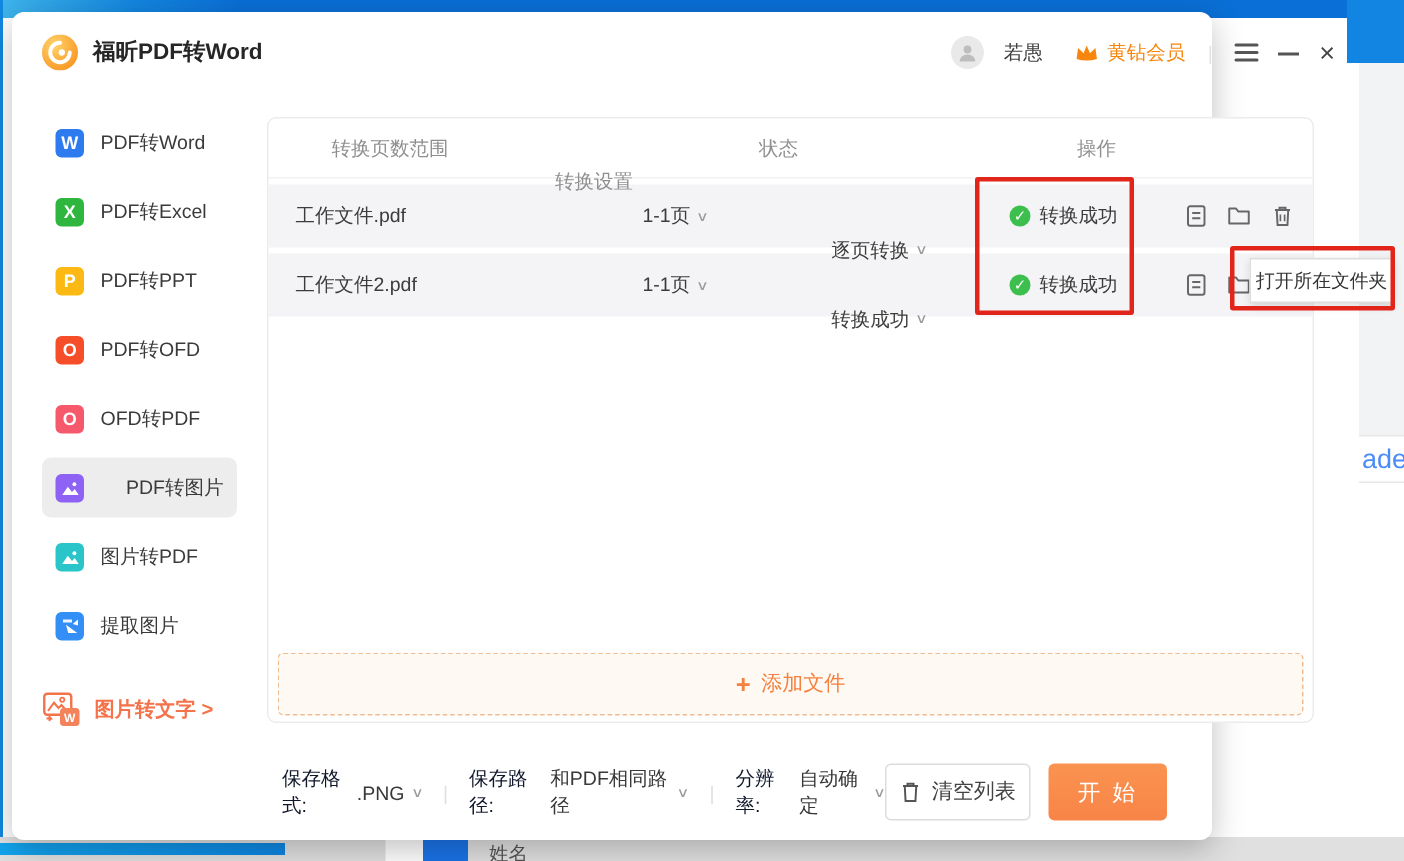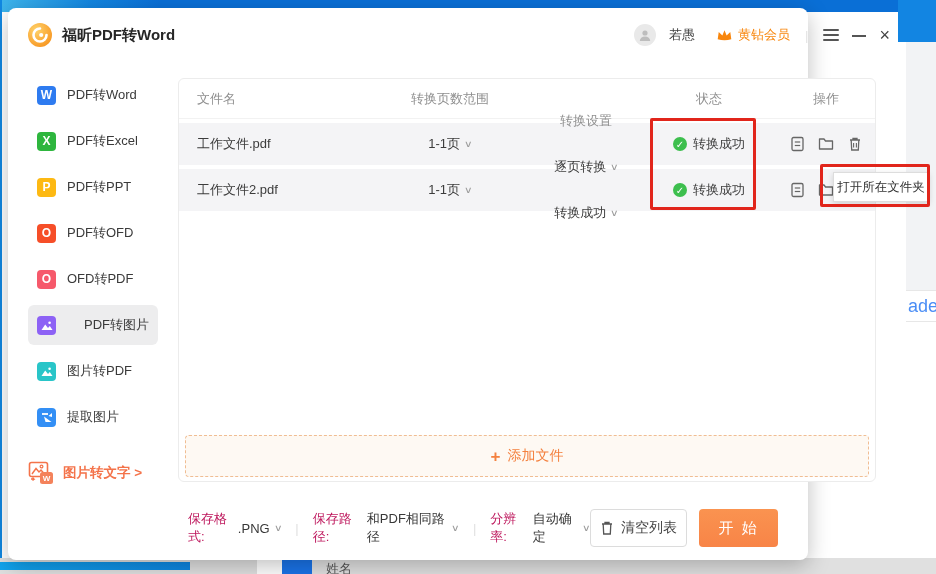--- a/index.html
+++ b/index.html
@@ -82,21 +82,21 @@
   .tooltip { position:absolute; left:825px; top:164px; width:96px; height:30px; background:#fff;
     border:1px solid #ddd; box-shadow:0 2px 6px rgba(0,0,0,.15); z-index:20;
     display:flex; align-items:center; justify-content:center; font-size:12.5px; color:#333; white-space:nowrap; }
   .redbox { position:absolute; border:3px solid #e1251b; z-index:30; border-radius:2px; }
   #redbox-status { left:650px; top:118px; width:106px; height:92px; }
   #redbox-folder { left:820px; top:164px; width:110px; height:43px; }
 
   
   .footer { position:absolute; left:180px; right:30px; top:494px; height:52px;
     display:flex; align-items:center; font-size:13px; }
-  .f-label { color:#be185d; }
+  .f-label { color:#0f172a; }
   .f-val { color:#383838; margin-left:5px; }
   .f-div { color:#e0e0e0; margin:0 14px; }
   .btn-clear { margin-left:auto; width:108px; height:38px; border:1px solid #dcdcdc; border-radius:4px;
     background:#fff; display:flex; align-items:center; justify-content:center; gap:7px;
     font-size:14px; color:#444; cursor:pointer; }
   .btn-start { margin-left:12px; width:88px; height:38px; border-radius:4px;
     background:linear-gradient(180deg,#fa9350,#f88447); color:#fff; font-size:15px; letter-spacing:2px;
     display:flex; align-items:center; justify-content:center; cursor:pointer; }
 </style>
 </head>
@@ -215,21 +215,20 @@
         <path d="M3 18 h3 l-1.4 -1.6 M6 18 l-1.4 1.6" fill="none" stroke="#f4734a" stroke-width="1.3"></path>
         <rect x="12" y="11" width="13" height="12" rx="2.5" fill="#f4825b"></rect>
         <text x="18.5" y="20" font-size="8" font-weight="bold" fill="#fff" text-anchor="middle">W</text>
       </svg>
       <span class="promo-label">图片转文字 &gt;</span>
     </div>
   </div>
 
   <div class="card">
     <div class="trow thead">
-      <div class="col-name">文件名</div>
       <div class="col-range">转换页数范围</div>
       <div class="col-setting">转换设置</div>
       <div class="col-status">状态</div>
       <div class="col-ops">操作</div>
     </div>
 
     <div class="trow drow">
       <div class="col-name">工作文件.pdf</div>
       <div class="col-range">
           <span class="dd">

